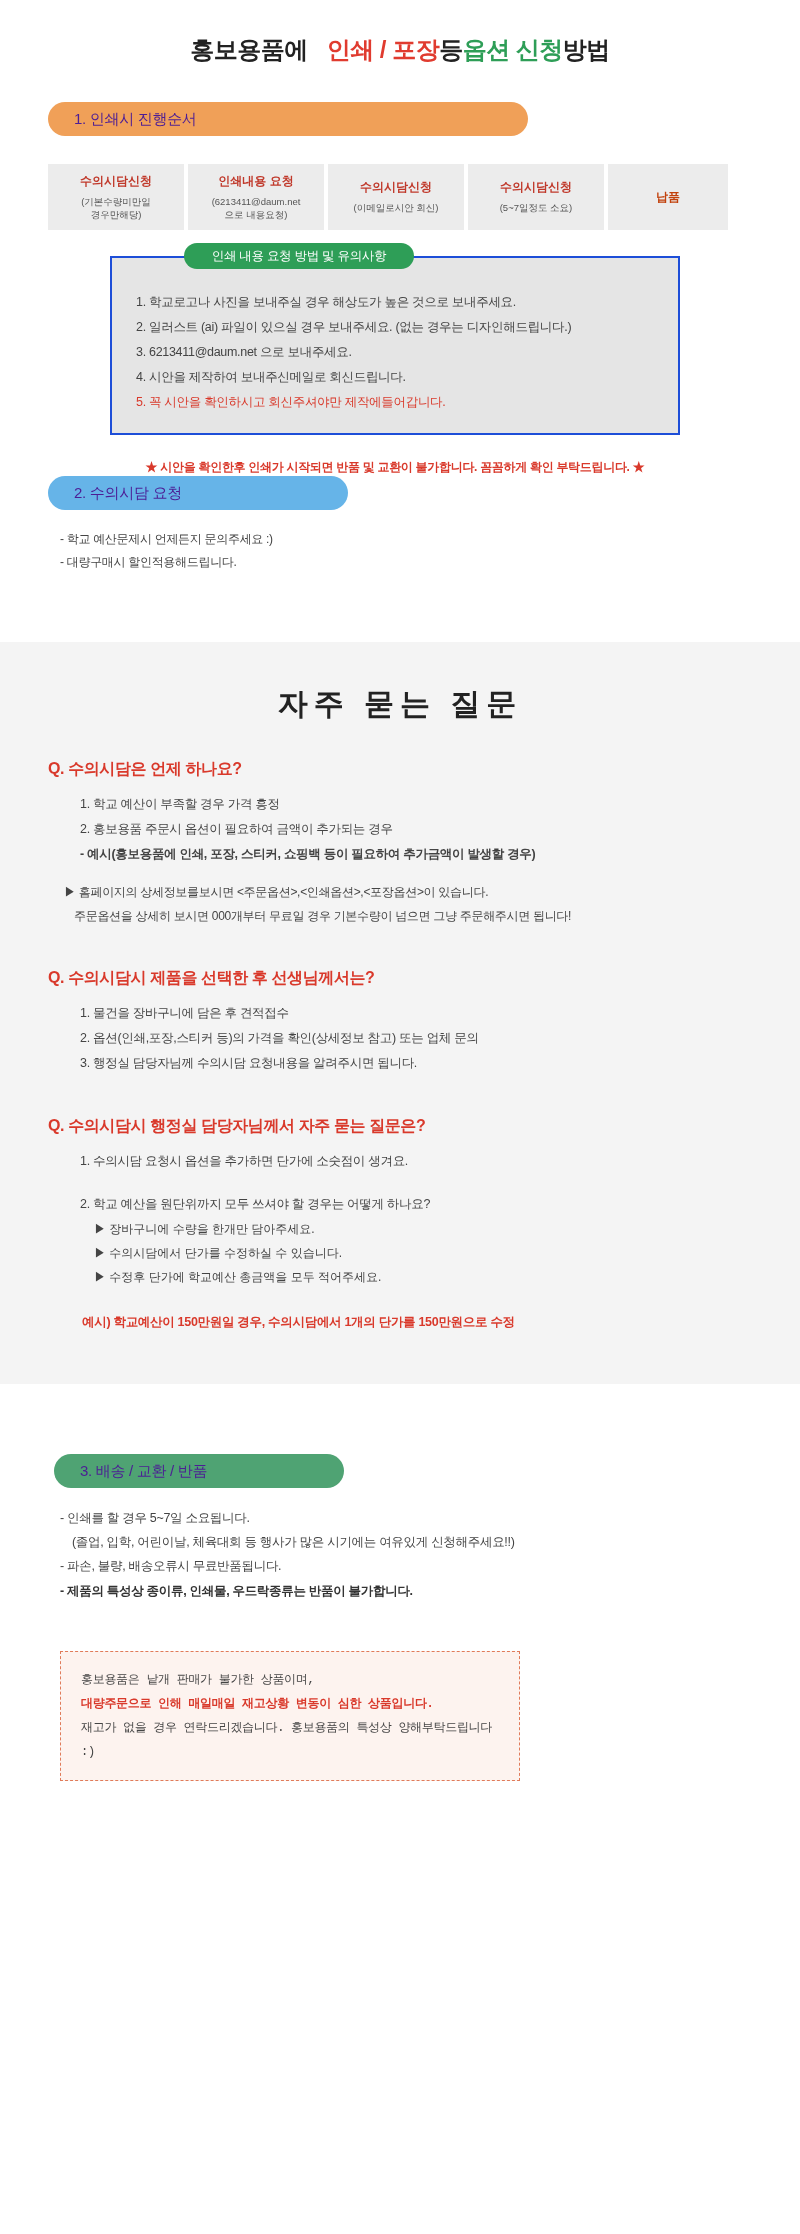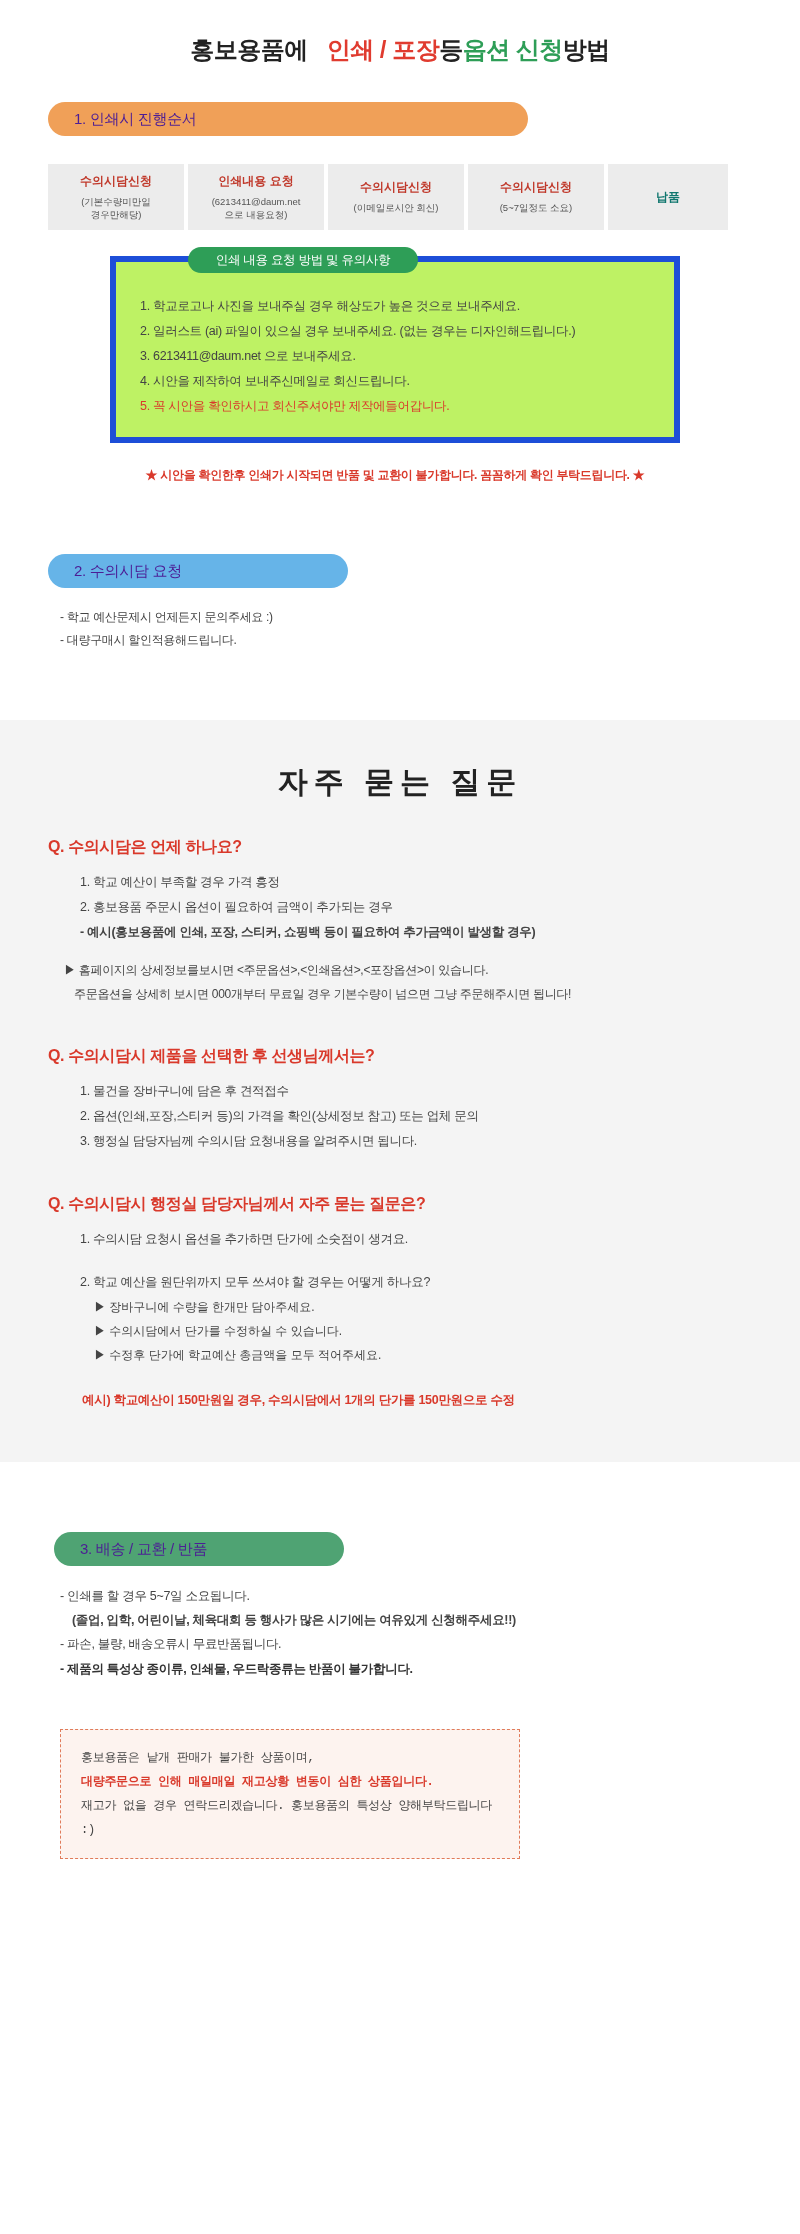--- a/index.html
+++ b/index.html
@@ -86,30 +86,30 @@
   }
   .step-sub {
     font-size: 9.5px;
     color: #555555;
     text-align: center;
     line-height: 1.4;
   }
   .step-title-only {
     font-size: 12px;
     font-weight: bold;
-    color: #0f766e;
+    color: #c2410c;
     text-align: right;
   }
 
   
   .notice-box {
     margin: 26px 0 0 110px;
     width: 570px;
-    background: #bef264;
-    border: 6px solid #1d4ed8;
+    background: #e5e5e5;
+    border: 2px solid #1d4ed8;
     padding: 26px 20px 18px 24px;
     position: relative;
   }
   .notice-badge {
     position: absolute;
     top: -15px;
     left: 72px;
     width: 230px;
     height: 26px;
     line-height: 26px;
@@ -224,21 +224,21 @@
     margin: 18px 0 0 60px;
     padding: 0;
     list-style: none;
   }
   .sec3-list li {
     font-size: 12.5px;
     color: #444444;
     line-height: 1.95;
     letter-spacing: -0.3px;
   }
-  .sec3-list li .indent { padding-left: 12px; display: inline-block; font-weight: bold; }
+  .sec3-list li .indent { padding-left: 12px; display: inline-block; }
   .sec3-list li b { font-weight: bold; color: #333333; }
 
   
   .footer-box {
     margin: 48px 0 0 60px;
     width: 460px;
     min-height: 92px;
     background: #fdf3ef;
     border: 1px dashed #e07b5a;
     padding: 16px 20px;
@@ -299,21 +299,21 @@
       <li>1. 학교로고나 사진을 보내주실 경우 해상도가 높은 것으로 보내주세요.</li>
       <li>2. 일러스트 (ai) 파일이 있으실 경우 보내주세요. (없는 경우는 디자인해드립니다.)</li>
       <li>3. 6213411@daum.net 으로 보내주세요.</li>
       <li>4. 시안을 제작하여 보내주신메일로 회신드립니다.</li>
       <li class="red">5. 꼭 시안을 확인하시고 회신주셔야만 제작에들어갑니다.</li>
     </ul>
   </div>
 
   <div class="warn-line">★ 시안을 확인한후 인쇄가 시작되면 반품 및 교환이 불가합니다. 꼼꼼하게 확인 부탁드립니다. ★</div>
 
-  <div style="margin-top:70px;">
+  <div style="">
     <div class="sec-header sec-blue">2. 수의시담 요청</div>
   </div>
   <ul class="plain-list">
     <li>- 학교 예산문제시 언제든지 문의주세요 :)</li>
     <li>- 대량구매시 할인적용해드립니다.</li>
   </ul>
 
   <div class="faq">
     <div class="faq-title">자주 묻는 질문</div>
 

